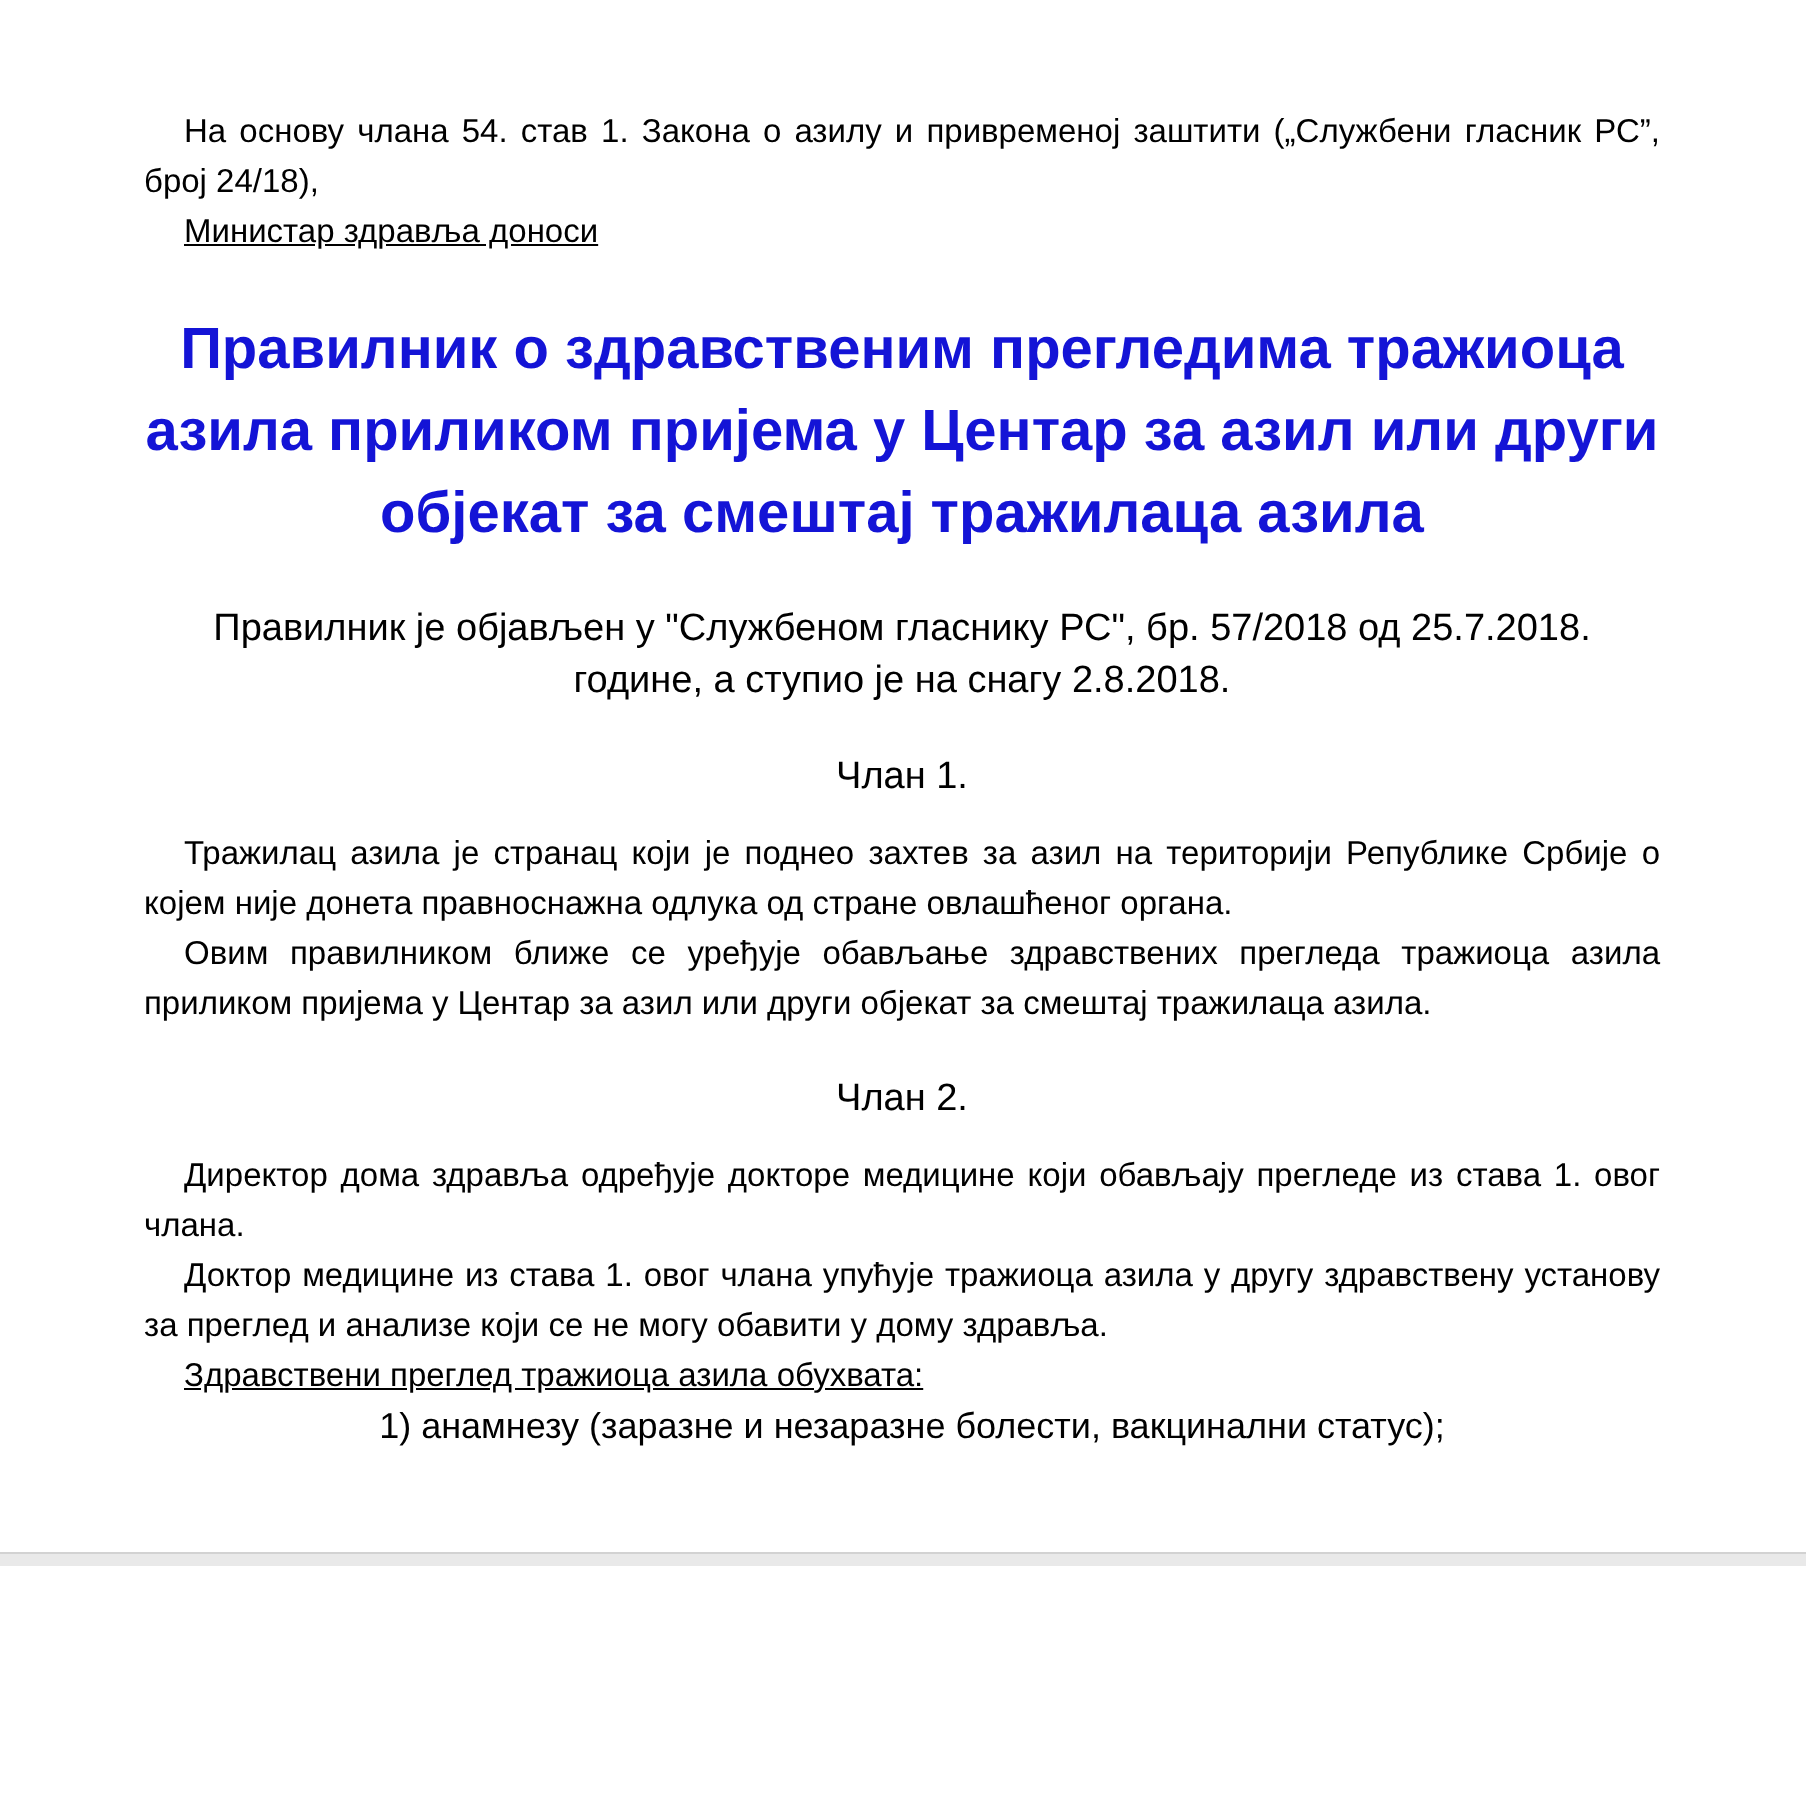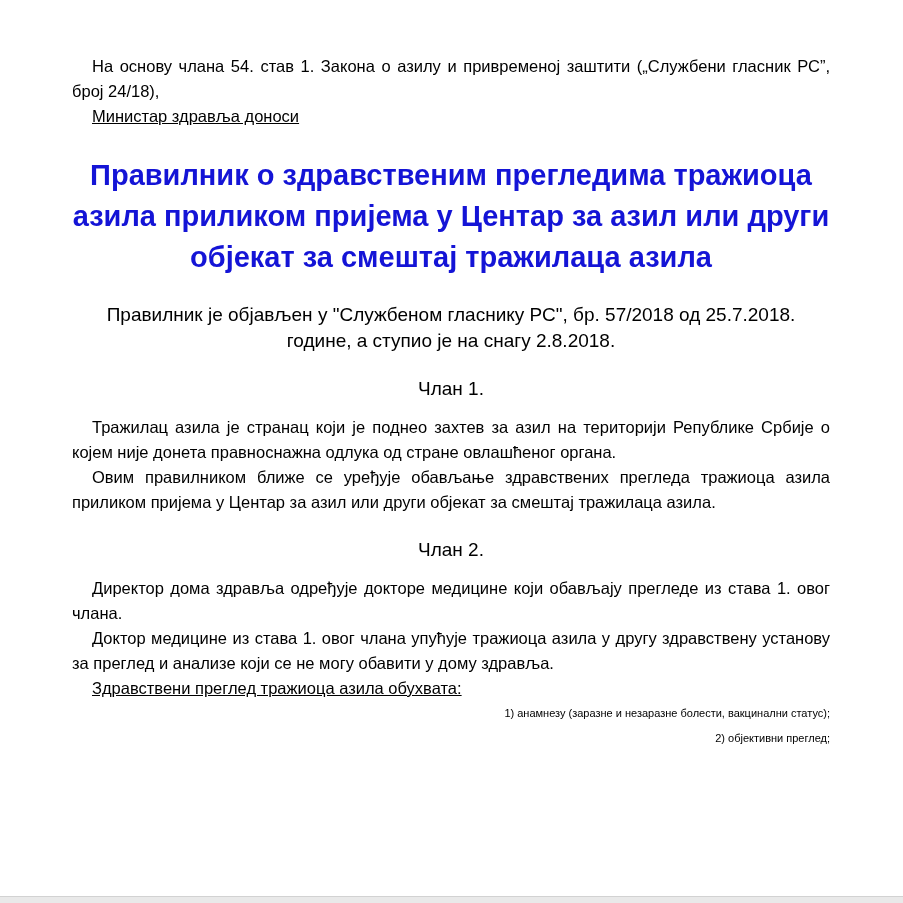--- a/index.html
+++ b/index.html
@@ -9,21 +9,21 @@
     height: 903px;
     background: #ffffff;
     color: #000000;
     font-family: "Liberation Sans", "DejaVu Sans", sans-serif;
     overflow: hidden;
     position: relative;
   }
   .page {
     position: relative;
     width: 903px;
-    height: 903px;
+    height: 783px;
     padding: 54px 73px 0 72px;
   }
   p { margin: 0; }
   .body-par {
     font-size: 16.5px;
     line-height: 25px;
     text-align: justify;
     text-indent: 20px;
   }
   .single-line { text-align: left; text-decoration: underline; }
@@ -42,23 +42,23 @@
     text-align: center;
   }
   .article-heading {
     margin: 22px 0 13px 0;
     font-size: 19px;
     line-height: 26px;
     font-weight: 400;
     text-align: center;
   }
   .list-par {
-    font-size: 11px;
+    font-size: 18px;
     line-height: 25px;
-    text-align: right;
+    text-align: center;
     text-indent: 10px;
   }
   .bottom-strip {
     position: absolute;
     left: 0;
     right: 0;
     bottom: 0;
     height: 7px;
     background: #e9e9e9;
     border-top: 1px solid #d2d2d2;
@@ -79,16 +79,15 @@
   <h2 class="article-heading">Члан 1.</h2>
   <p class="body-par">Тражилац азила је странац који је поднео захтев за азил на територији Републике Србије о којем није донета правноснажна одлука од стране овлашћеног органа.</p>
   <p class="body-par">Овим правилником ближе се уређује обављање здравствених прегледа тражиоца азила приликом пријема у Центар за азил или други објекат за смештај тражилаца азила.</p>
 
   <h2 class="article-heading">Члан 2.</h2>
   <p class="body-par">Директор дома здравља одређује докторе медицине који обављају прегледе из става 1. овог члана.</p>
   <p class="body-par">Доктор медицине из става 1. овог члана упућује тражиоца азила у другу здравствену установу за преглед и анализе који се не могу обавити у дому здравља.</p>
 
   <p class="body-par single-line">Здравствени преглед тражиоца азила обухвата:</p>
   <p class="list-par">1) анамнезу (заразне и незаразне болести, вакцинални статус);</p>
-  <p class="list-par">2) објективни преглед;</p>
 
   <div class="bottom-strip"></div>
 </div>
 
 </body></html>

